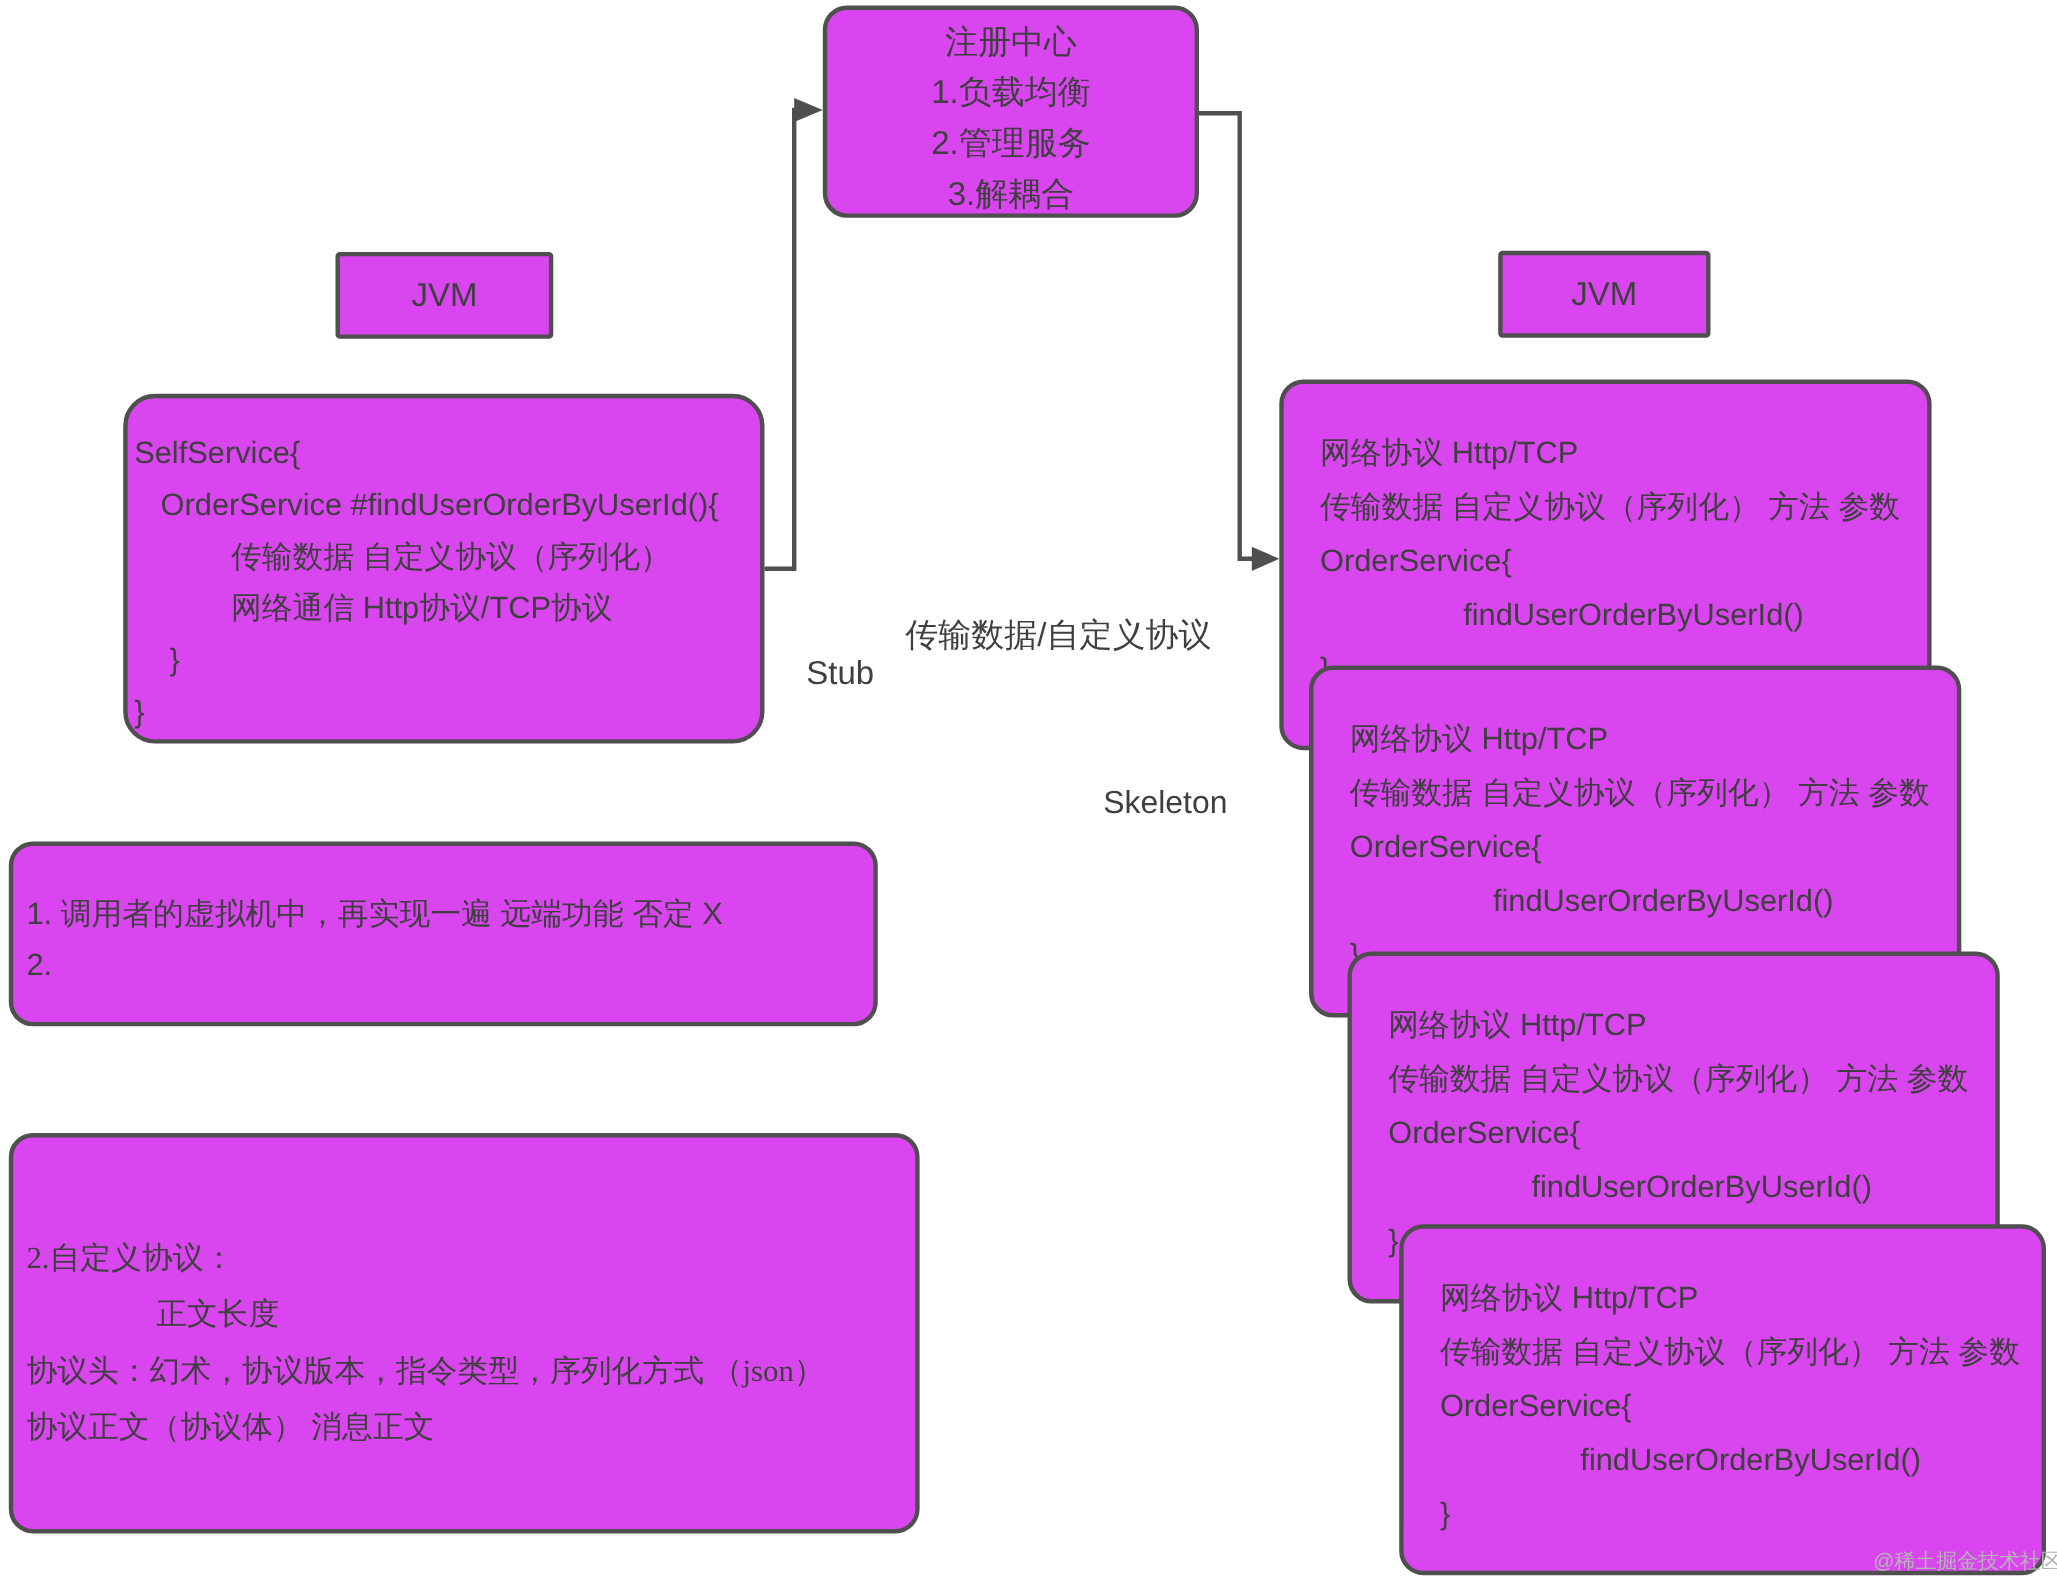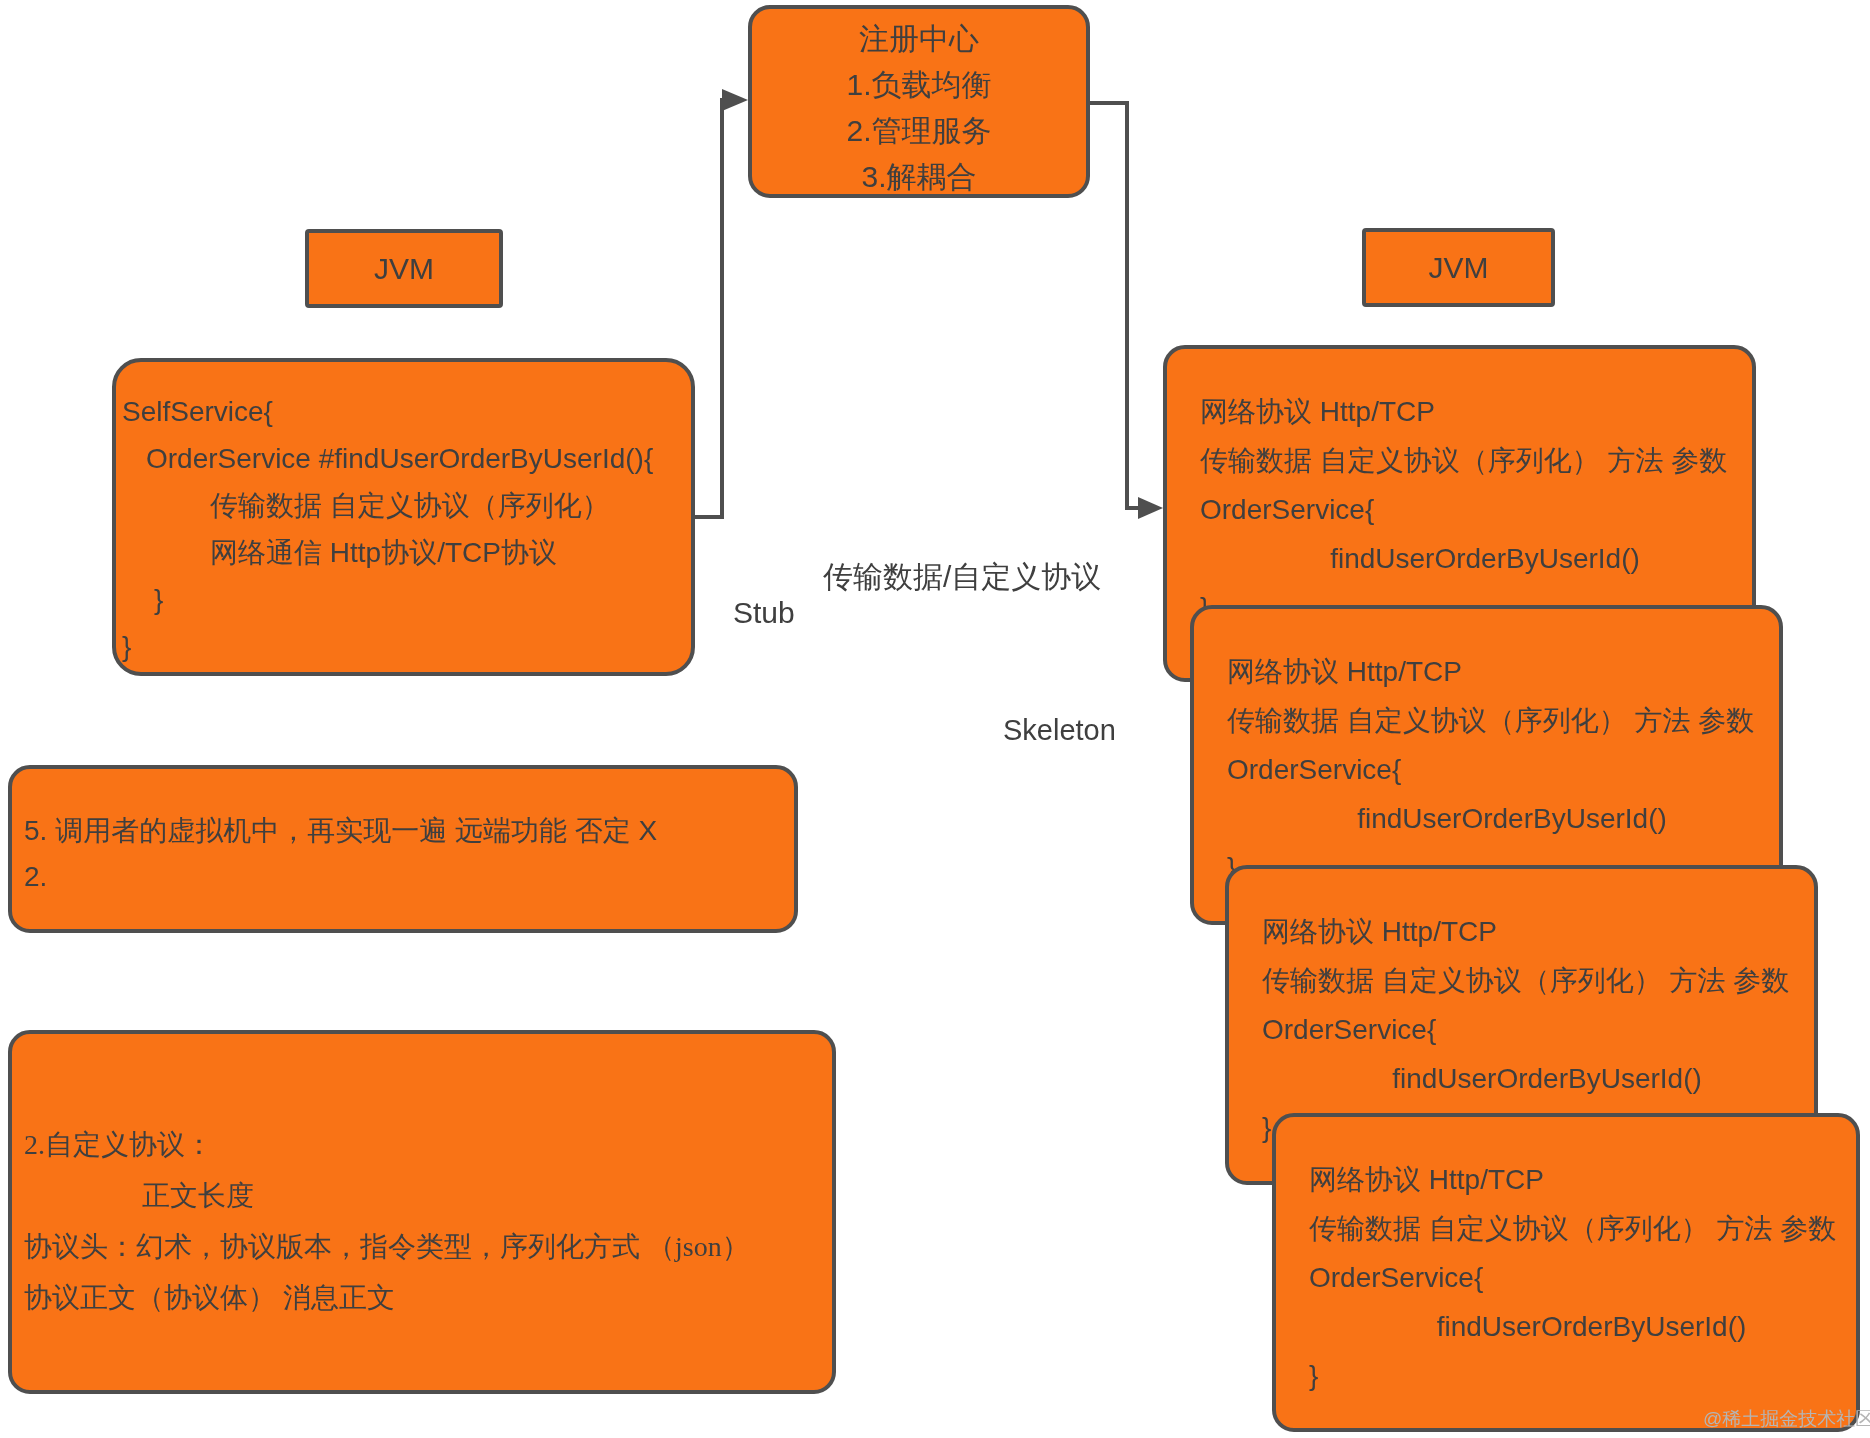--- a/index.html
+++ b/index.html
@@ -2,21 +2,21 @@
 <html><head>
 <meta charset="utf-8">
 <style>
   html,body{margin:0;padding:0;background:#ffffff;}
   body{
     width:1870px;height:1438px;position:relative;overflow:hidden;
     font-family:"Liberation Sans", sans-serif;
     color:#3f3f3f;
   }
   .box{
-    position:absolute;background:#f97316;
+    position:absolute;background:#d946ef;
     border:4px solid #4f4f4f;border-radius:22px;
     box-sizing:border-box;
   }
   .line{white-space:nowrap;}
   
   .registry{width:342px;height:193px;left:748px;top:5px;text-align:center;padding-top:7px;}
   .registry .line{font-size:30px;line-height:46px;}
   
   .jvm{display:flex;align-items:center;justify-content:center;font-size:30px;border-radius:4px;}
   .jvm-left{left:305px;top:229px;width:198px;height:79px;}
@@ -122,21 +122,21 @@
 </div>
 <div class="box service-box sb4">
   <div class="line">网络协议 Http/TCP</div>
   <div class="line">传输数据 自定义协议（序列化） 方法 参数</div>
   <div class="line">OrderService{</div>
   <div class="line ind-sm">findUserOrderByUserId()</div>
   <div class="line">}</div>
 </div>
 
 <div class="box note1">
-  <div class="line">5. 调用者的虚拟机中，再实现一遍 远端功能 否定 X</div>
+  <div class="line">1. 调用者的虚拟机中，再实现一遍 远端功能 否定 X</div>
   <div class="line">2.</div>
 </div>
 <div class="box note2">
   <div class="line">2.自定义协议：</div>
   <div class="line ind-body">正文长度</div>
   <div class="line">协议头：幻术，协议版本，指令类型，序列化方式 （json）</div>
   <div class="line">协议正文（协议体） 消息正文</div>
 </div>
 
 <div class="watermark">@稀土掘金技术社区</div>

